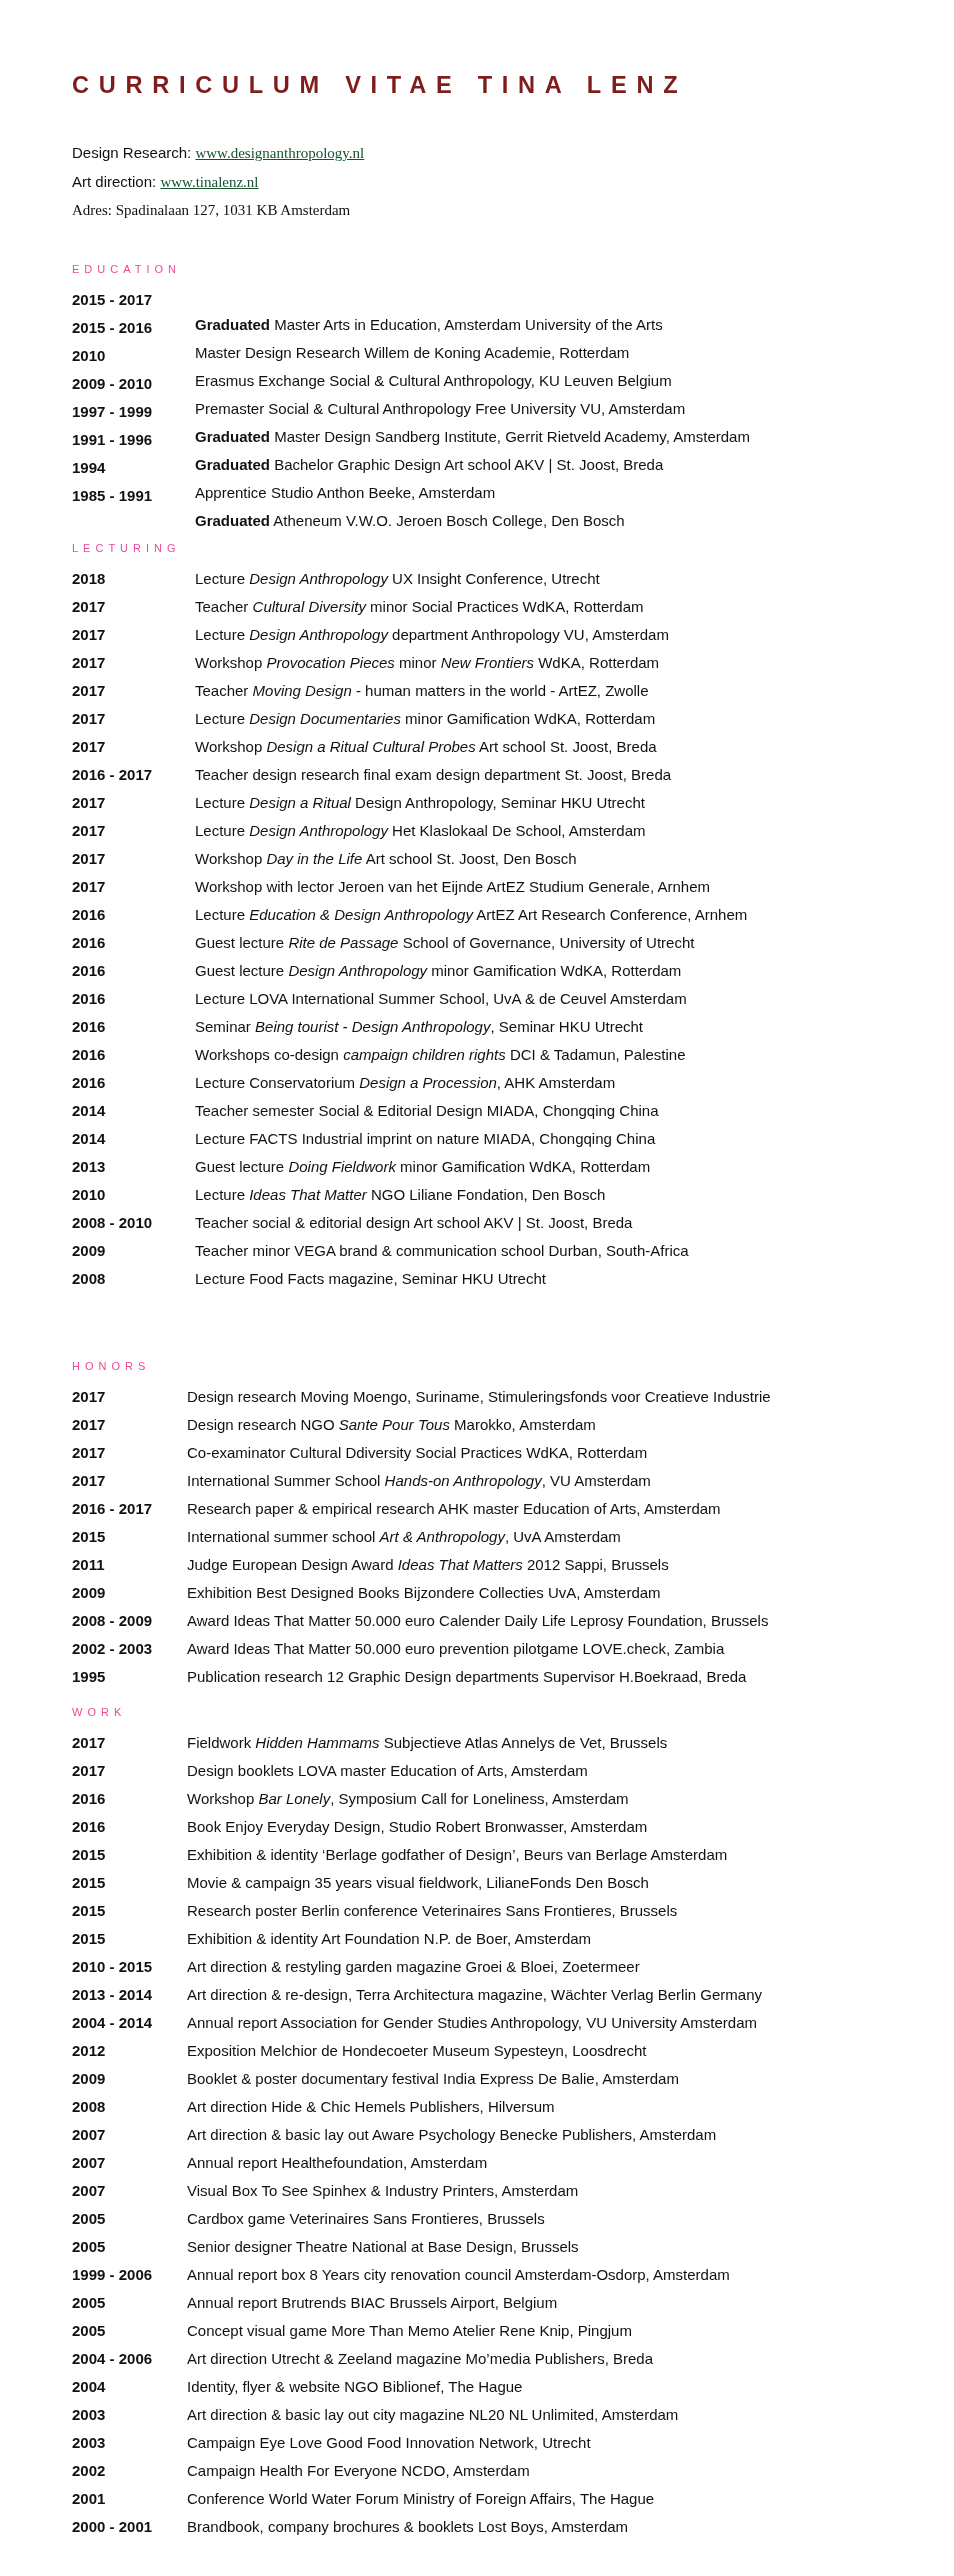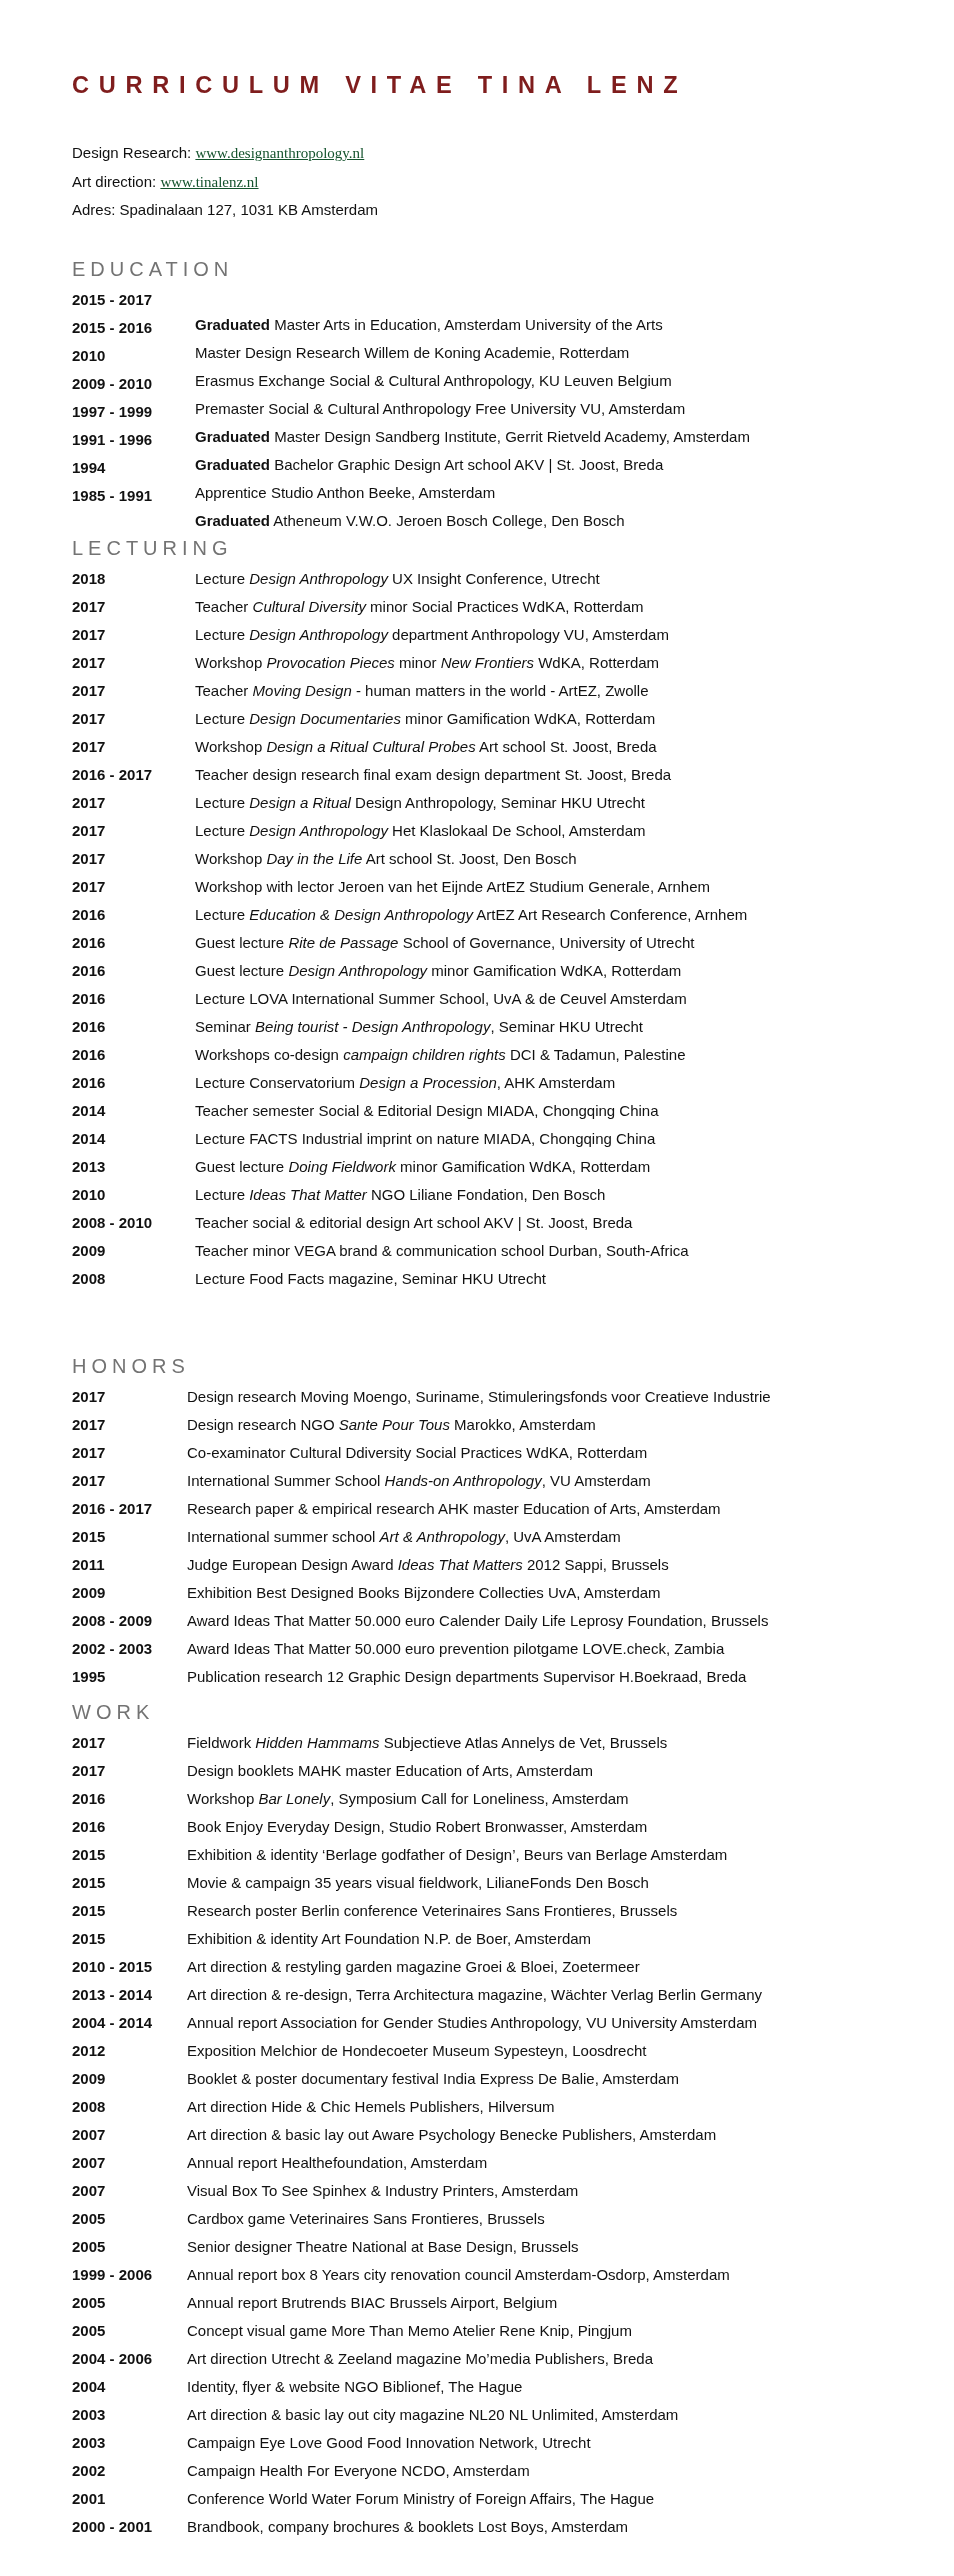--- a/index.html
+++ b/index.html
@@ -2,21 +2,21 @@
 <html style="font-size:13.5px"><head>
 <meta charset="utf-8">
 <style>
   html, body { margin: 0; padding: 0; background: #ffffff; }
   body { width: 954px; height: 2576px; position: relative; font-family: "Liberation Sans", sans-serif; color: #111; }
   .page { position: absolute; left: 72px; top: 0; width: 875px; }
   .title { position: absolute; top: 72px; left: 0; font-size: 23.6px; font-weight: bold; letter-spacing: 9.7px; color: #7f1d1d; white-space: nowrap; }
   .contact { position: absolute; left: 0; font-size: 15px; line-height: 18.5px; white-space: nowrap; color: #111; }
   .contact a { color: #14532d; text-decoration: underline; font-family: Liberation Serif, serif; }
   .section { position: absolute; left: 0; width: 875px; }
-  .sec-head { font-size: 20px; letter-spacing: 5px; color: #737373; height: 29px; line-height: 25px; }
+  .sec-head { font-size: 11px; letter-spacing: 5px; color: #ec4899; height: 29px; line-height: 25px; }
   .row { position: relative; height: 28px; line-height: 28px; font-size: 15px; white-space: nowrap; }
   .yr { position: absolute; left: 0; font-weight: bold; }
   .desc { position: absolute; }
   .edu .desc { left: 123px; margin-top: 25px; }
   .lec .desc { left: 123px; }
   .hon .desc { left: 115px; }
   .wrk .desc { left: 115px; }
   .desc b { font-weight: bold; }
   .desc i { font-style: italic; }
 </style>
@@ -25,21 +25,21 @@
 
 <div class="page">
   <div class="title">CURRICULUM VITAE TINA LENZ</div>
 
   <div class="contact" style="top:144px;">
     <span>Design Research: </span><a href="#">www.designanthropology.nl</a>
   </div>
   <div class="contact" style="top:173px;">
     <span>Art direction: </span><a href="#">www.tinalenz.nl</a>
   </div>
-  <div class="contact" style="top:201px;">
+  <div class="contact" style="top:201px;font-family:Liberation Serif, serif;">
     <span>Adres: Spadinalaan 127, 1031 KB Amsterdam</span>
   </div>
 
   <div class="section edu" style="top:257px;">
     <div class="sec-head">EDUCATION</div>
     <div class="rows">
         <div class="row">
           <span class="yr">2015 - 2017</span>
           <span class="desc"><b>Graduated</b><span> Master Arts in Education, Amsterdam University of the Arts</span></span>
         </div>
@@ -236,21 +236,21 @@
 
   <div class="section wrk" style="top:1700px;">
     <div class="sec-head">WORK</div>
     <div class="rows">
         <div class="row">
           <span class="yr">2017</span>
           <span class="desc"><span>Fieldwork </span><i>Hidden Hammams</i><span> Subjectieve Atlas Annelys de Vet, Brussels</span></span>
         </div>
         <div class="row">
           <span class="yr">2017</span>
-          <span class="desc"><span>Design booklets MAHK master Education of Arts, Amsterdam</span></span>
+          <span class="desc"><span>Design booklets LOVA master Education of Arts, Amsterdam</span></span>
         </div>
         <div class="row">
           <span class="yr">2016</span>
           <span class="desc"><span>Workshop </span><i>Bar Lonely</i><span>, Symposium Call for Loneliness, Amsterdam</span></span>
         </div>
         <div class="row">
           <span class="yr">2016</span>
           <span class="desc"><span>Book Enjoy Everyday Design, Studio Robert Bronwasser, Amsterdam</span></span>
         </div>
         <div class="row">

